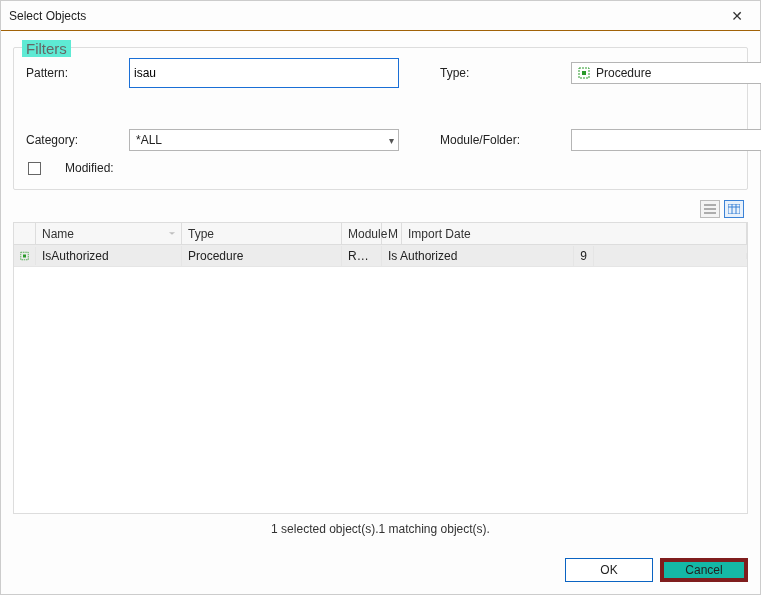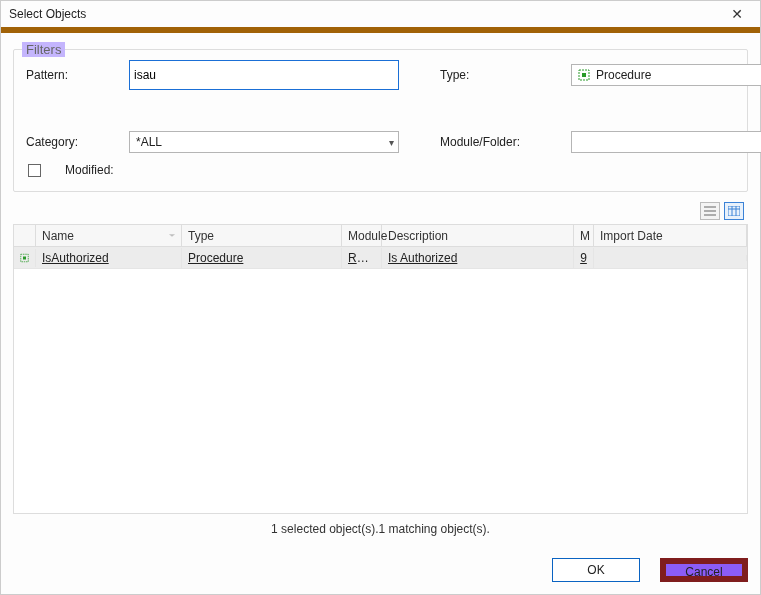--- a/index.html
+++ b/index.html
@@ -1,23 +1,23 @@
 <!DOCTYPE html>
 <html><head>
 <meta charset="utf-8">
 <style>
   * { box-sizing: border-box; font-family: "Segoe UI", Tahoma, sans-serif; font-size: 12px; }
   html, body { margin: 0; padding: 0; background: #fff; }
   .window { width: 761px; height: 595px; border: 1px solid #ccc; display: flex; flex-direction: column; background:#fdfdfd; }
-  .titlebar { height: 30px; display: flex; align-items: center; padding: 13px 8px; border-bottom: 6px solid #a16207; }
+  .titlebar { height: 30px; display: flex; align-items: center; padding: 13px 8px; border-bottom: 1px solid #a16207; }
   .titlebar .title { flex: 1; color: #222; }
   .titlebar .close { width: 30px; text-align: center; color: #333; cursor: pointer; font-size: 14px; }
   .content { flex: 1; padding: 10px 12px 6px 12px; display: flex; flex-direction: column; }
   .fieldset { border: 1px solid #ddd; border-radius: 2px; padding: 10px 12px 14px 12px; position: relative; margin-top: 6px; }
-  .fieldset .legend { position: absolute; top: -8px; left: 8px; background: #c4b5fd; padding: 0 4px; color: #666; font-size: 13px; }
+  .fieldset .legend { position: absolute; top: -8px; left: 8px; background: #5eead4; padding: 0 4px; color: #666; font-size: 15px; }
   .filters-grid { display: grid; grid-template-columns: 62px 270px 90px 280px; column-gap: 10px; row-gap: 10px; align-items: center; gap: 41px; }
   .lbl { color: #222; }
   .txt { border: 1px solid #1a6fd6; height: 22px; padding: 14px 4px; outline: none; width: 100%; }
   .sel-wrap { border: 1px solid #b5b5b5; height: 22px; display: flex; align-items: center; padding: 0 4px 0 6px; background: #fff; width: 100%; position: relative; }
   .sel-wrap.plain { border-color:#b5b5b5; }
   .sel-wrap .sel-text { flex: 1; color: #222; white-space: nowrap; overflow: hidden; text-overflow: ellipsis; }
   .sel-wrap .chev { color:#555; font-size:10px; margin-left:4px; }
   .sel-wrap .type-icon { margin-right:6px; display:inline-flex; }
   .chk-row { display: flex; align-items: center; gap: 24px; margin-top: 10px; margin-left: 2px; }
   .chk { width: 13px; height: 13px; border: 1px solid #666; background:#fff; }
@@ -29,32 +29,32 @@
   .th { border-right:1px solid #ddd; padding:3px 6px; color:#333; display:flex; align-items:center; position:relative; }
   .th.sort::after { content:""; position:absolute; right:6px; top:8px; border-left:3px solid transparent; border-right:3px solid transparent; border-bottom:5px solid #888; transform: rotate(180deg) scaleY(0.5); opacity:0.5; }
   .th-icon { width:22px; }
   .th-name { width:146px; }
   .th-type { width:160px;text-align:center; }
   .th-module { width:40px; }
   .th-desc { width:192px; }
   .th-m { width:20px; }
   .th-import { flex:1; }
   .trow { display:flex; height:22px; align-items:center; background:#ececec; border-bottom:1px solid #e5e5e5; }
-  .td { border-right:1px solid #e5e5e5; padding:3px 6px; color:#222; white-space:nowrap; overflow:hidden; text-overflow:ellipsis;text-decoration:underline; }
+  .td { border-right:1px solid #e5e5e5; padding:3px 6px; color:#222; white-space:nowrap; overflow:hidden; text-overflow:ellipsis; }
   .td-icon { width:22px; display:flex; align-items:center; justify-content:center; }
   .td-name { width:146px; }
   .td-type { width:160px; }
   .td-module { width:40px; }
   .td-desc { width:192px; }
   .td-m { width:20px; text-align:center; }
   .td-import { flex:1; }
   .body-fill { flex:1; background:#fff; }
   .status { display:flex; justify-content:center; padding:8px 4px 10px 4px; color:#333; }
-  .footer { display:flex; justify-content:flex-end; gap:20px; padding:6px 12px 12px 0; }
-  .btn { width:88px; height:24px; border:6px solid #7f1d1d; background:#8b5cf6; color:#222; cursor:pointer; }
+  .footer { display:flex; justify-content:flex-end; gap:7px; padding:6px 12px 12px 0; }
+  .btn { width:88px; height:24px; border:4px solid #7f1d1d; background:#14b8a6; color:#222; cursor:pointer; }
   .btn.primary { border:1px solid #0a63c2; background:#fff; }
   svg { display:block; }
 </style>
 </head>
 <body>
 
 <div class="window">
 
   <div class="titlebar">
     <div class="title">Select Objects</div>
@@ -118,21 +118,20 @@
           </svg>
       </div>
     </div>
 
     <div class="table-wrap">
       <div class="thead">
         <div class="th th-icon"></div>
         <div class="th th-name sort">Name</div>
         <div class="th th-type">Type</div>
         <div class="th th-module">Module</div>
-        <div class="th th-desc">Description</div>
         <div class="th th-m">M</div>
         <div class="th th-import">Import Date</div>
       </div>
 
       <div class="trow">
         <div class="td td-icon">
           <svg width="12" height="12" viewBox="0 0 12 12">
               <rect x="1" y="1" width="10" height="10" fill="none" stroke="#2a9a2a" stroke-dasharray="2,1"></rect>
               <rect x="4" y="4" width="4" height="4" fill="#2a9a2a"></rect>
             </svg>

